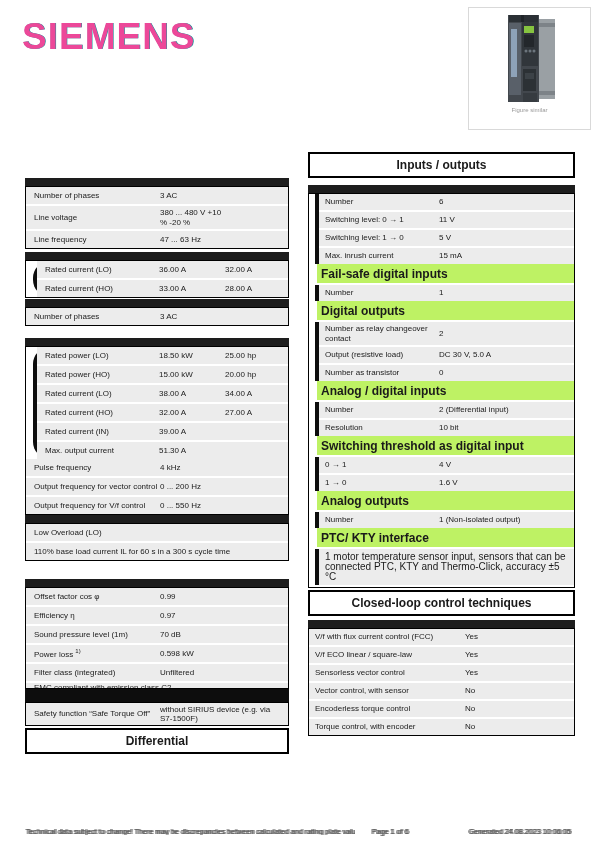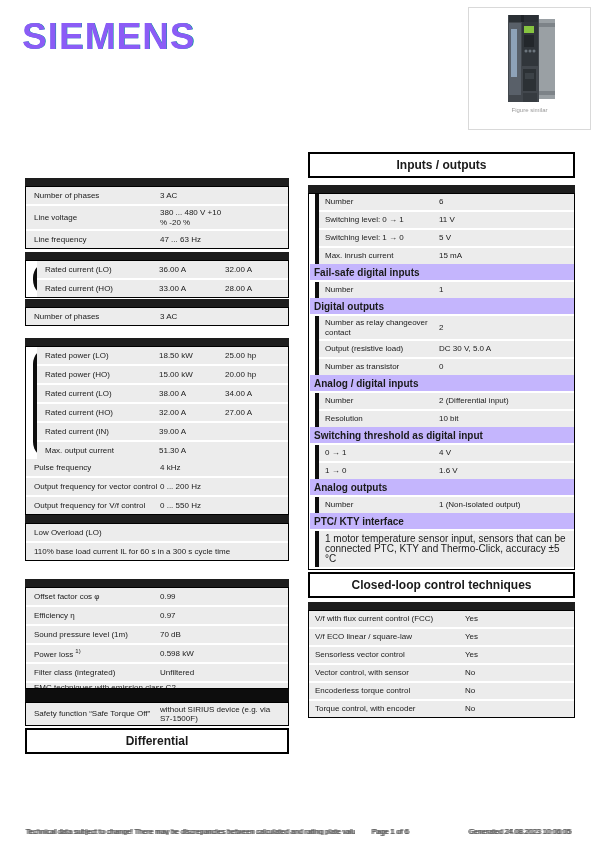--- a/index.html
+++ b/index.html
@@ -1,21 +1,21 @@
 <!DOCTYPE html>
 <html><head>
 <meta charset="utf-8">
 <style>
   html,body{margin:0;padding:0;background:#e9e9e9;}
   #page{position:relative;width:601px;height:850px;background:#ffffff;overflow:hidden;
         font-family:"Liberation Sans",sans-serif;color:#1a1a1a;}
 
   
   #logo{position:absolute;left:22px;top:18px;font-size:37px;font-weight:bold;
-        color:#8b5cf6;letter-spacing:1px;line-height:38px;text-shadow:0.6px 0 #0a9a9a;}
+        color:#ec4899;letter-spacing:1px;line-height:38px;text-shadow:0.6px 0 #0a9a9a;}
 
   
   #photo-box{position:absolute;left:468px;top:7px;width:121px;height:121px;background:#fff;
              border:1px solid #d9d9d9;text-align:center;}
   #photo-box svg{display:block;margin:5px auto 0 auto;}
   #photo-caption{font-size:6px;color:#999;margin-top:2px;}
 
   
   #left-col{position:absolute;left:25px;top:178px;width:264px;}
   #right-col{position:absolute;left:308px;top:152px;width:267px;}
@@ -49,22 +49,22 @@
   #lt-safety .t-row{grid-template-columns:126px 1fr;}
 
   
   .hdr-box{border:2px solid #000;background:#fff;text-align:center;font-weight:bold;
            font-size:12px;padding:4px 0;margin:2px 0;}
 
   
   #right-col .t-row{min-height:12px;}
   .rblock{margin-left:6px;border-left:4px solid #0d0d0d;}
   .rblock .t-row{grid-template-columns:114px 1fr;padding-left:6px;}
-  .sub-row{background:#c4b5fd;font-weight:bold;font-size:10px;padding:3px 4px 2px 4px;
-           margin:0 0 2px 1px;min-height:11px;display:flex;align-items:center;}
+  .sub-row{background:#bef264;font-weight:bold;font-size:12px;padding:3px 4px 2px 4px;
+           margin:0 0 2px 8px;min-height:11px;display:flex;align-items:center;}
   .note-row{background:#ececec;font-size:10px;line-height:10px;padding:3px 6px 3px 6px;margin-bottom:2px;}
   #ctl-table .t-row{grid-template-columns:125px 1fr;padding-left:6px;gap:25px;}
 
   
   #footer{position:absolute;top:826px;left:0;width:601px;height:14px;font-size:7px;color:#5f5f5f;}
   .smear{text-shadow:1px 0 0 #5f5f5f,2px 0 0 #777;letter-spacing:0.1px;}
   #footer-left{position:absolute;left:25px;top:2px;width:330px;white-space:nowrap;overflow:hidden;}
   #footer-center{position:absolute;left:371px;top:2px;}
   #footer-right{position:absolute;left:468px;top:2px;}
 </style>
@@ -227,21 +227,21 @@
               </div>
               <div class="t-row">
                 <span class="c-label">Power loss <sup>1)</sup></span>
                 <span class="c-val">0.598 kW</span>
               </div>
               <div class="t-row">
                 <span class="c-label">Filter class (integrated)</span>
                 <span class="c-val">Unfiltered</span>
               </div>
               <div class="t-row full clip">
-                <span class="c-label">EMC techniques with emission class C2</span>
+                <span class="c-label">EMC compliant with emission class C2</span>
               </div>
             </div>
           </div>
         </div>
       </div>
     <div class="black-band"></div>
     <div id="lt-safety">
         <div class="tblwrap lt5">
           <div class="spec-table">
             <div class="lblock">

